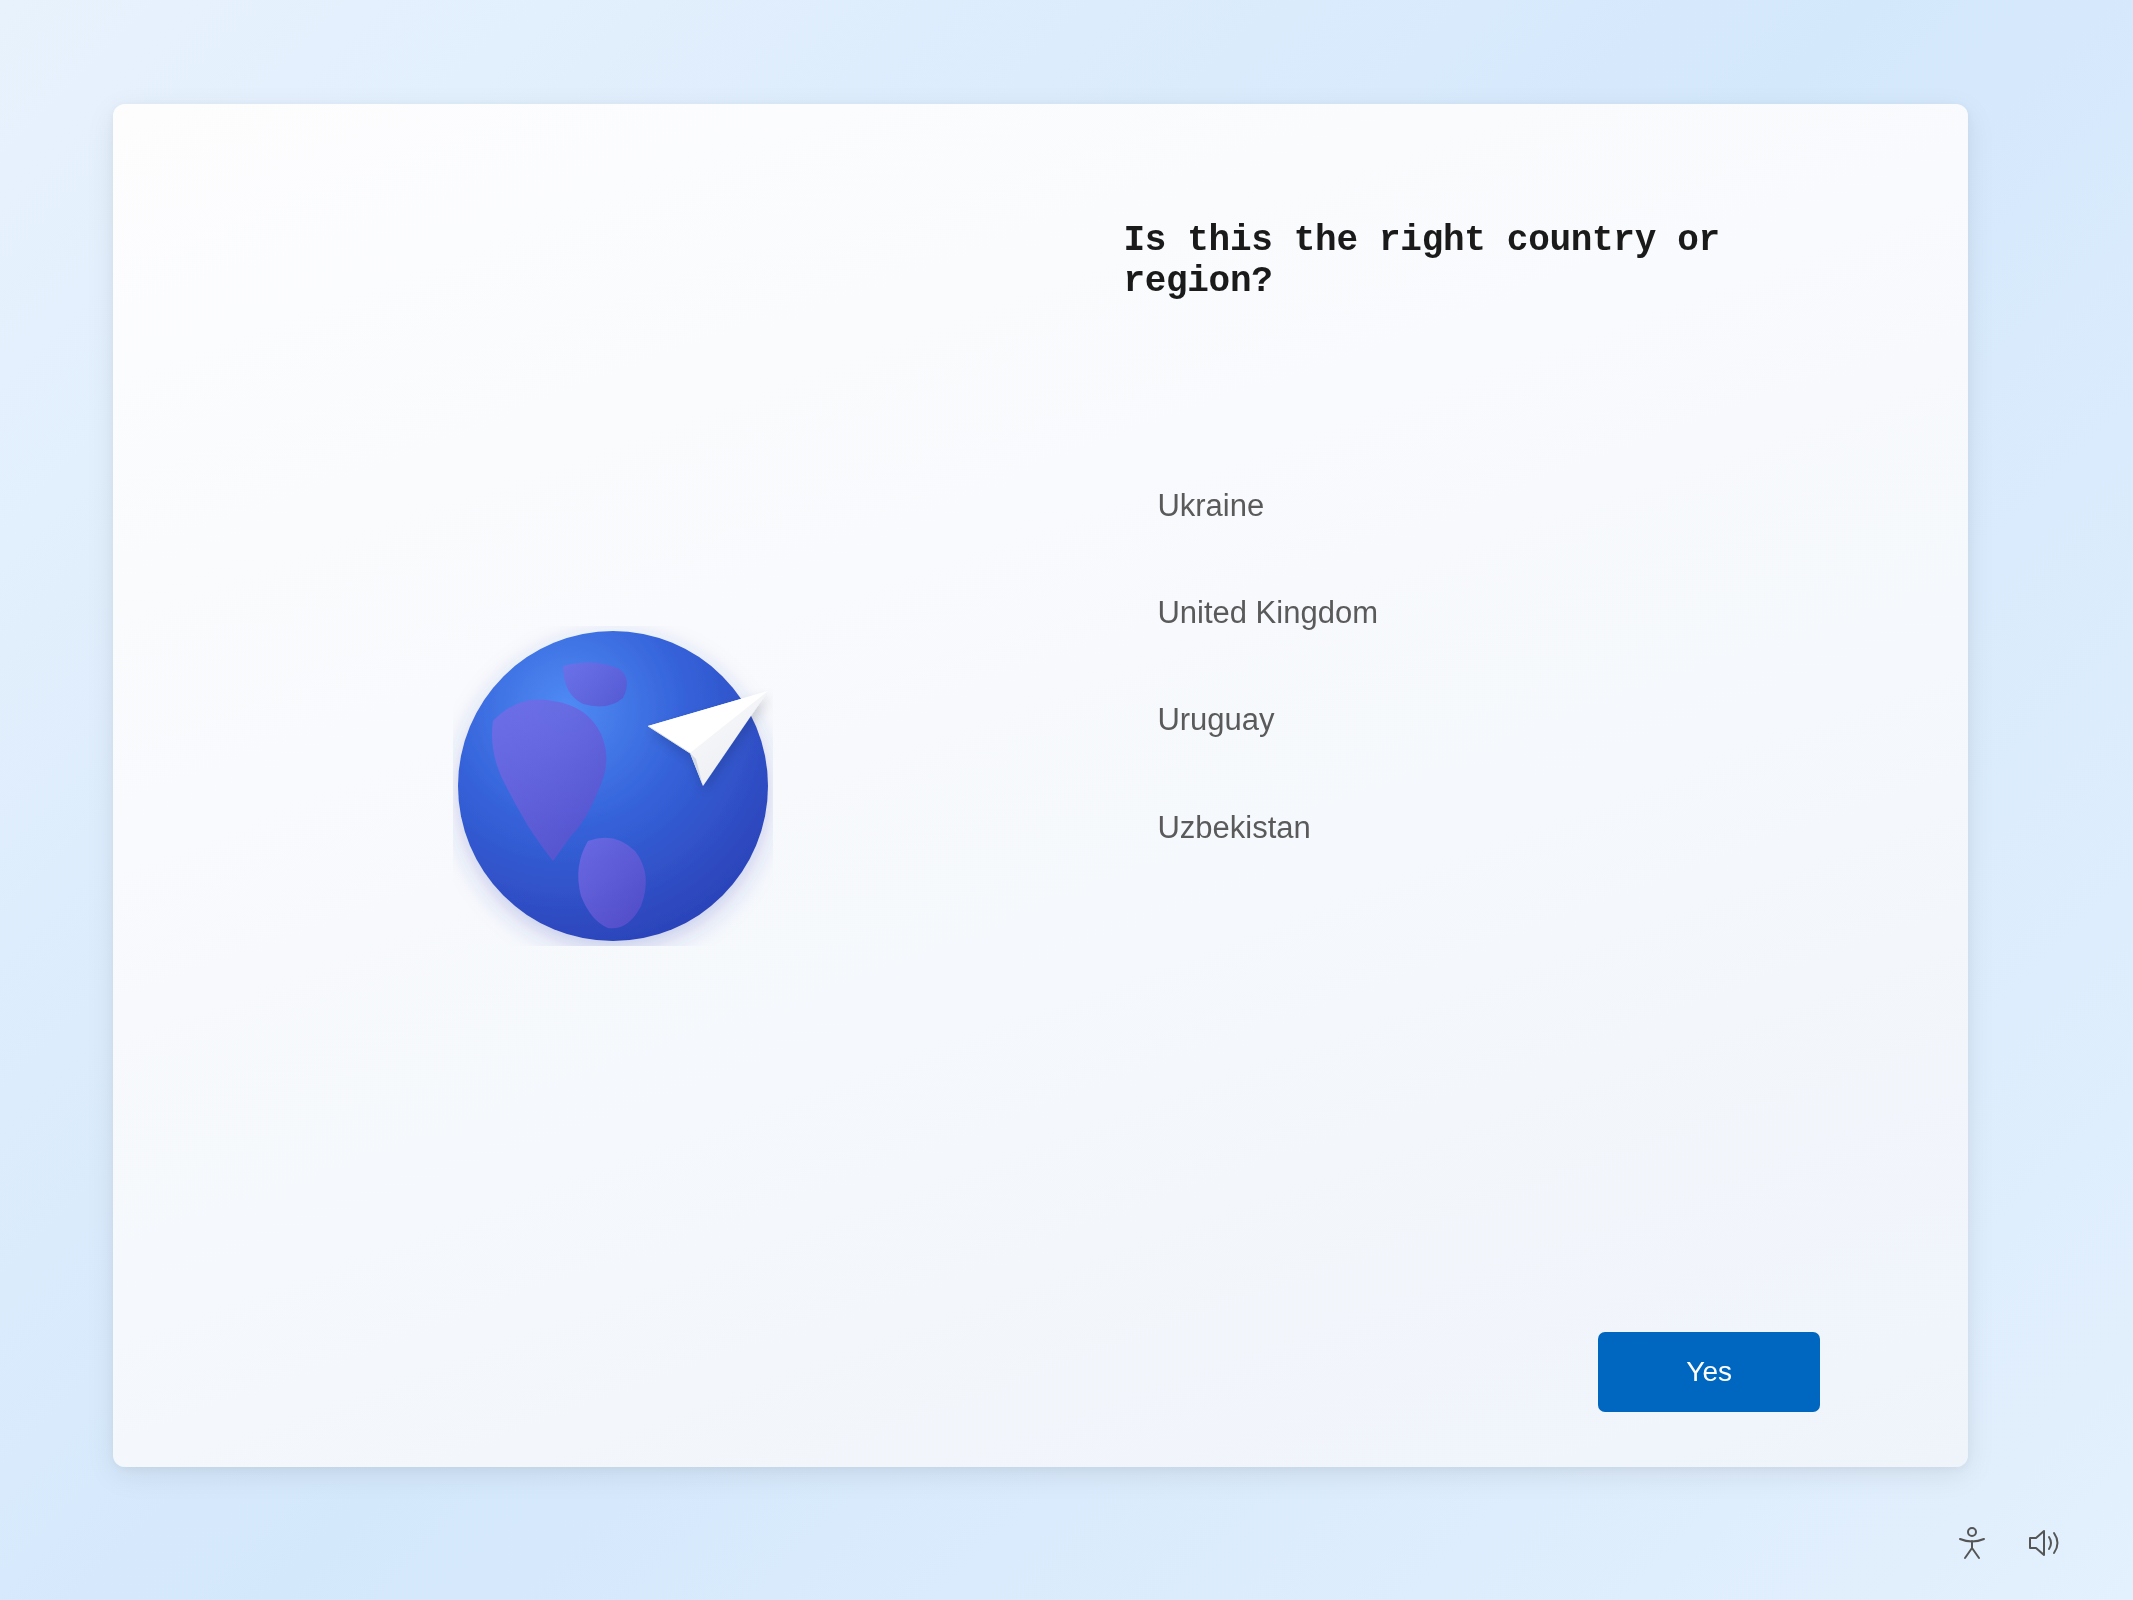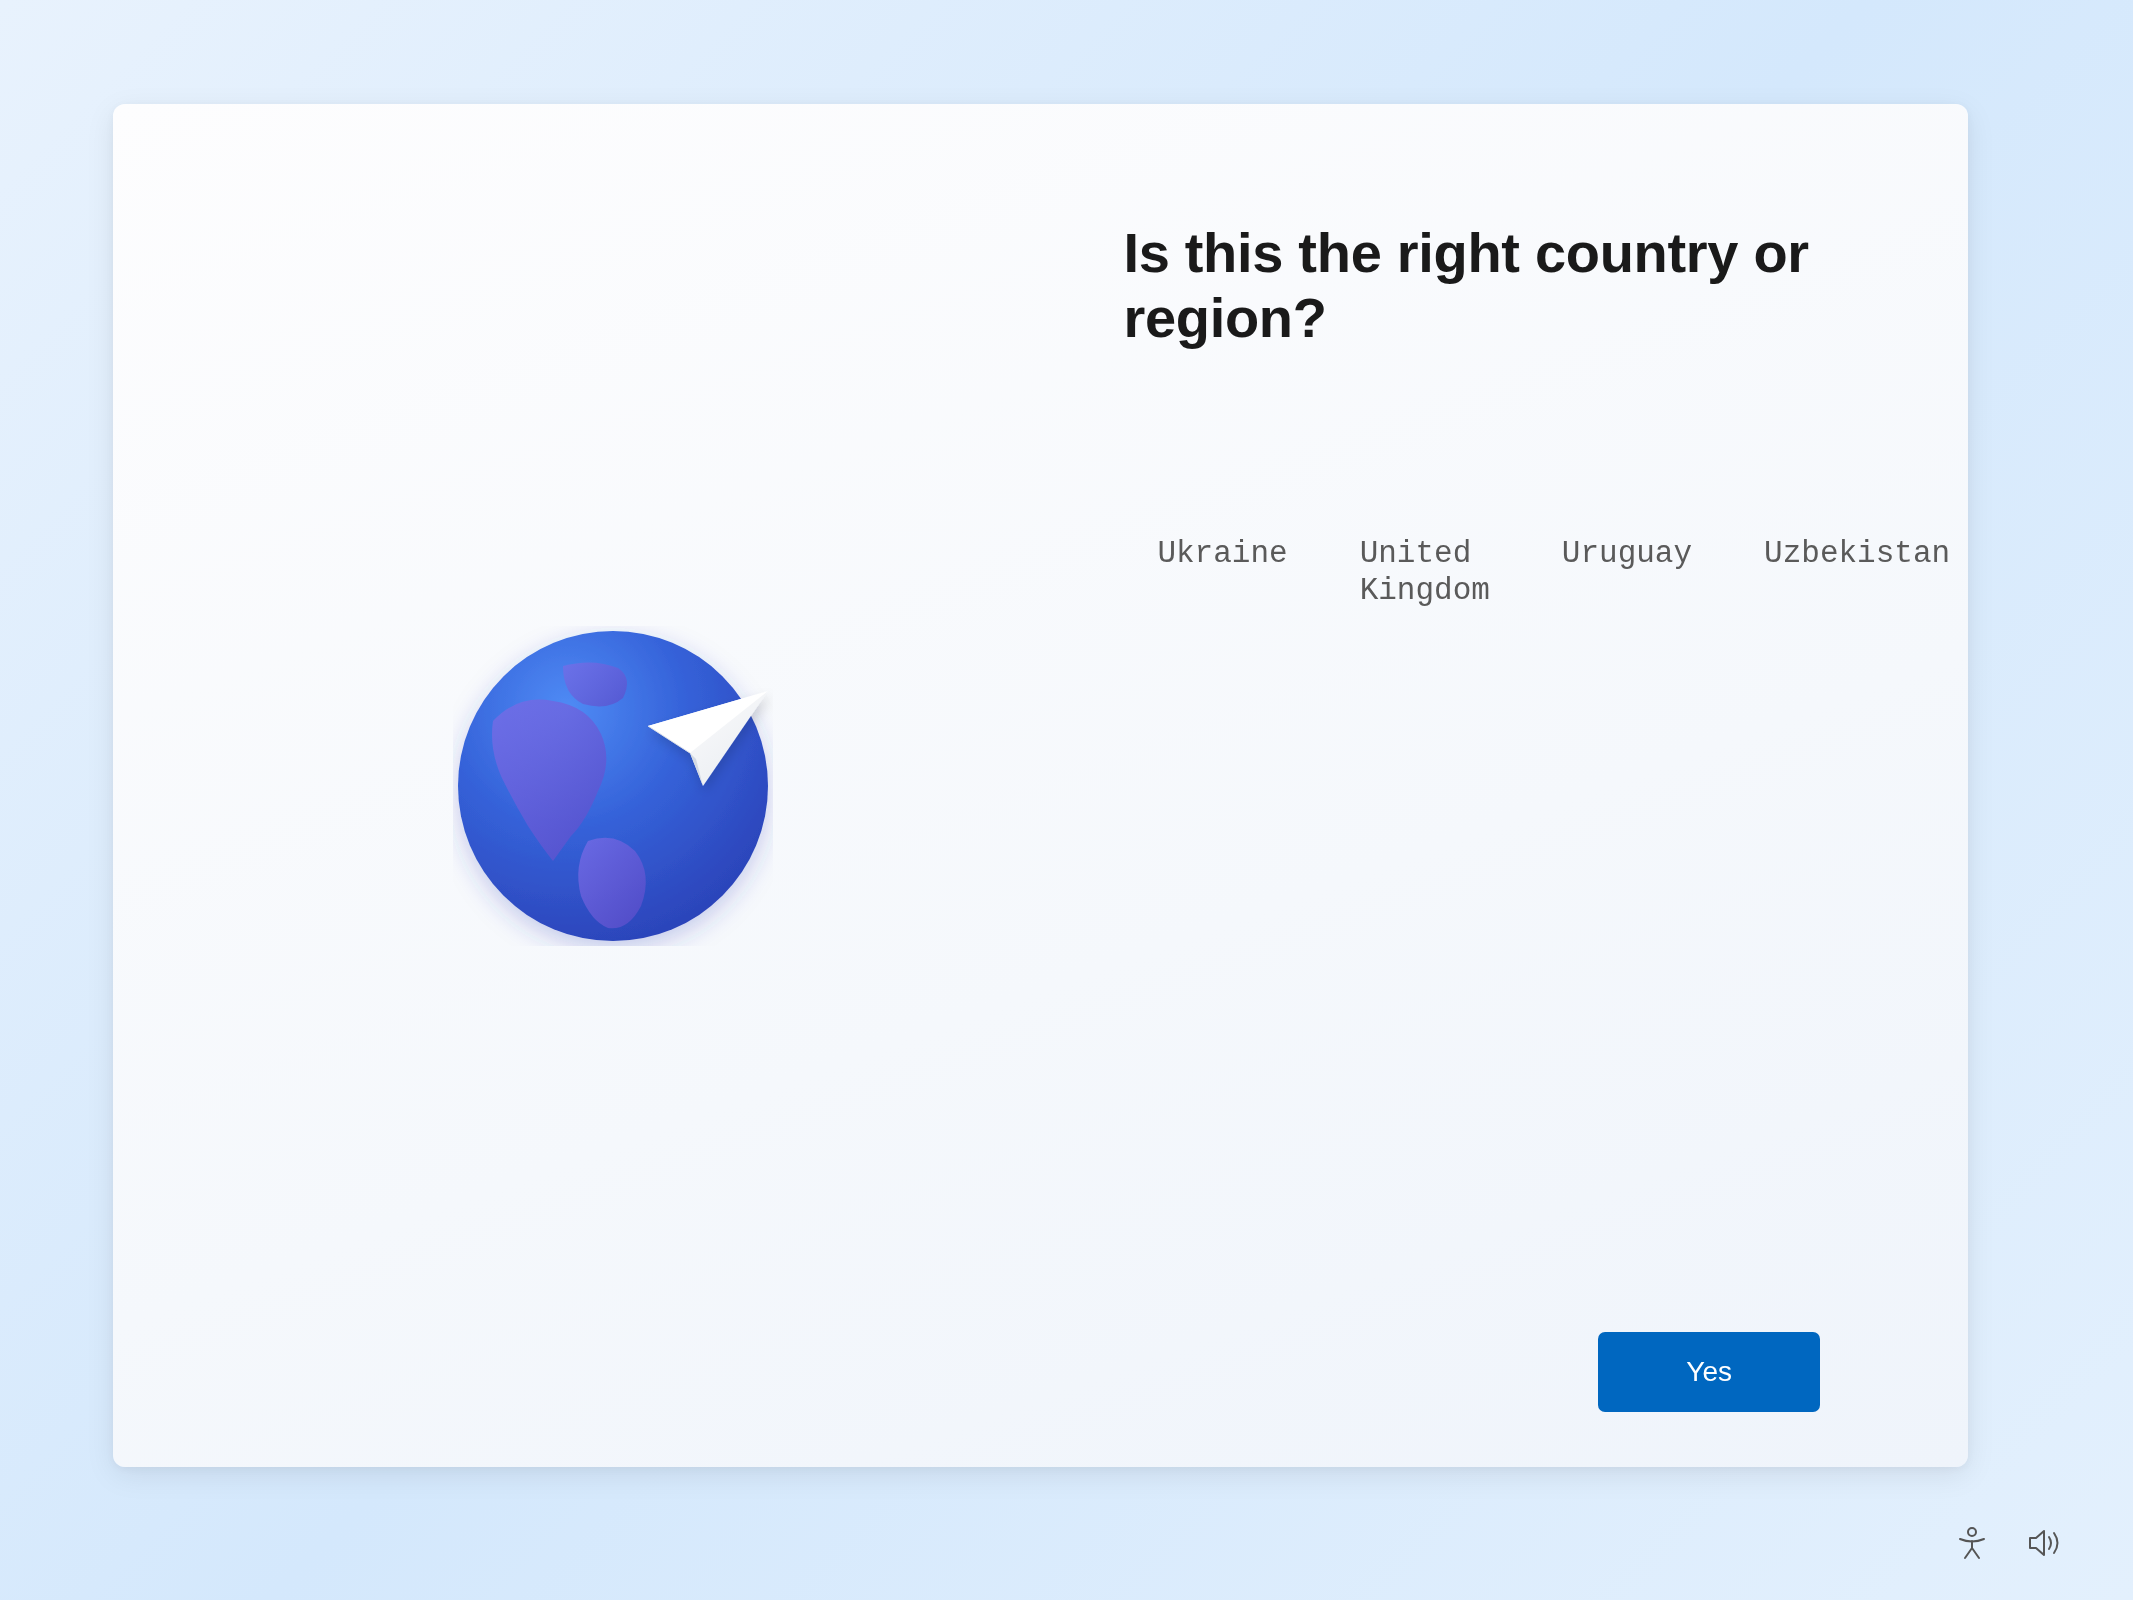--- a/index.html
+++ b/index.html
@@ -48,32 +48,32 @@
       display: flex;
       flex-direction: column;
       padding-top: 116px;
       padding-left: 120px;
       padding-right: 148px;
       padding-bottom: 50px;
       position: relative;
     }
     
     .heading {
-      font-size: 56px;
+      font-size: 36px;
       font-weight: 600;
       color: #1a1a1a;
       margin-bottom: 160px;
       letter-spacing: -0.3px;
+      font-family: Liberation Mono, monospace;
     }
     
     .country-list {
       display: flex;
-      flex-direction: row;
-      gap: 4px;
-      font-family: Liberation Mono, monospace;
+      flex-direction: column;
+      gap: 20px;
     }
     
     .country-item {
       padding: 25px 34px;
       font-size: 31px;
       color: #5a5a5a;
       border-radius: 6px;
       cursor: pointer;
       line-height: 1.2;
     }

